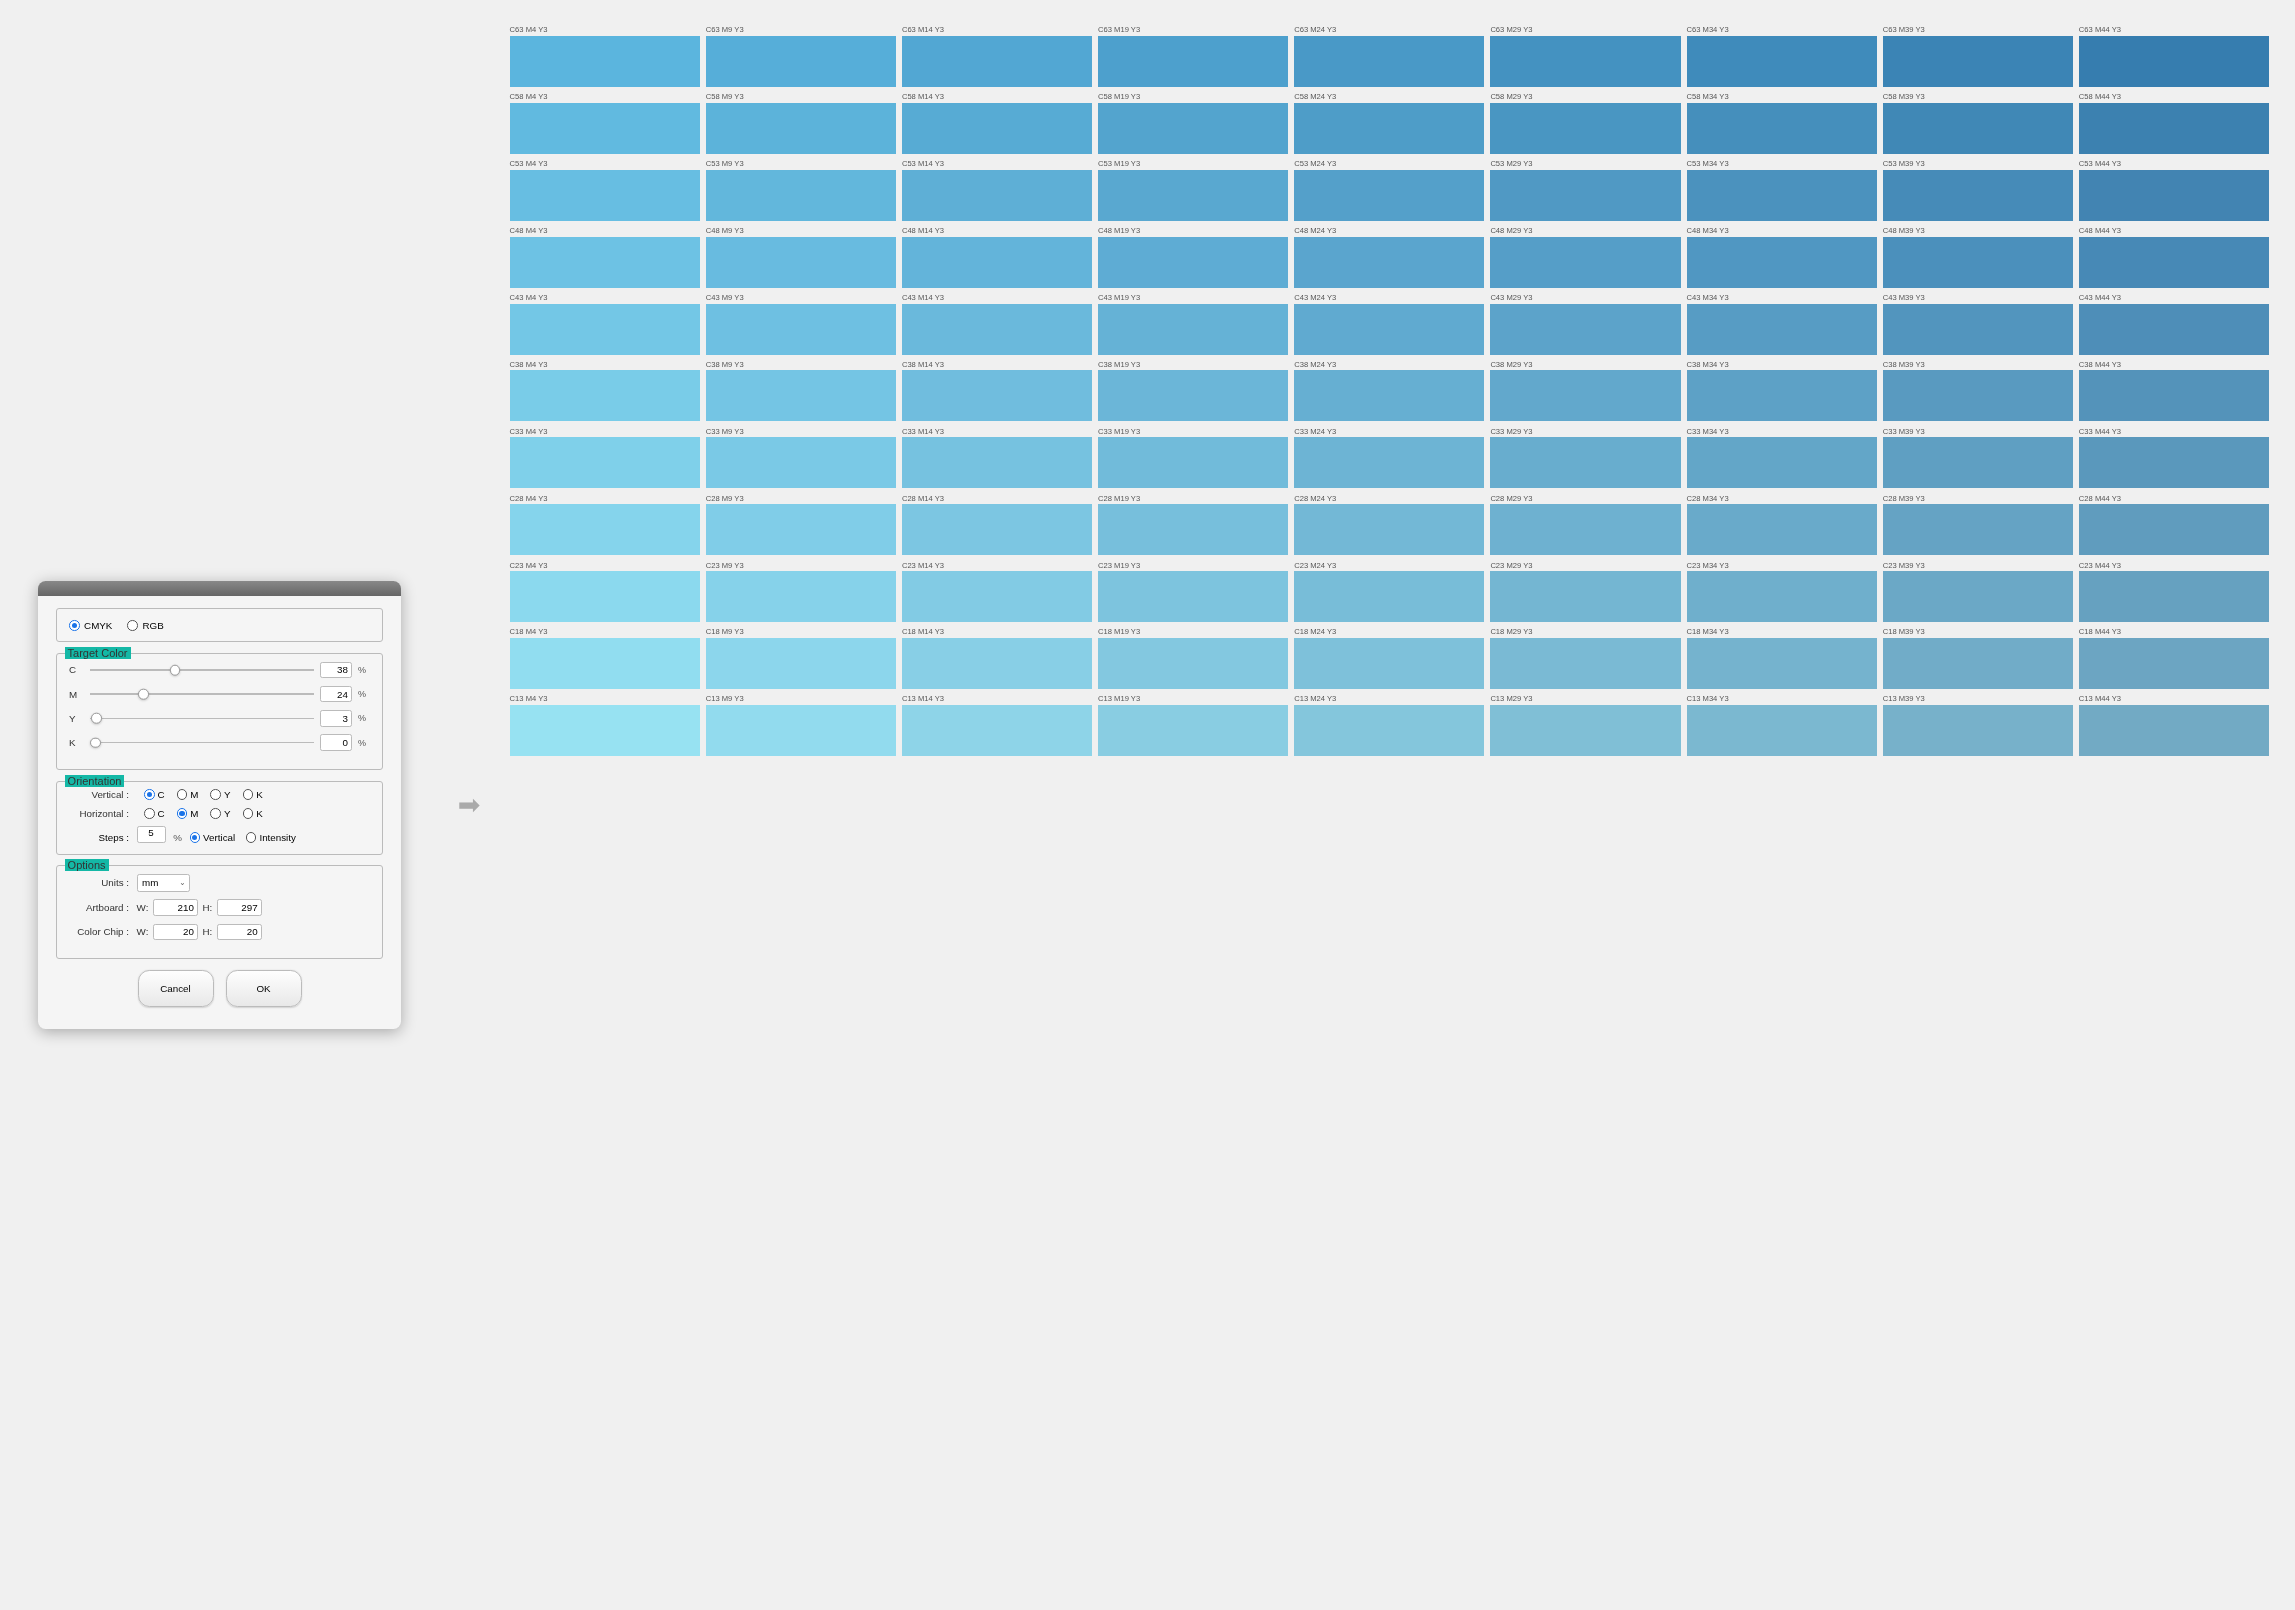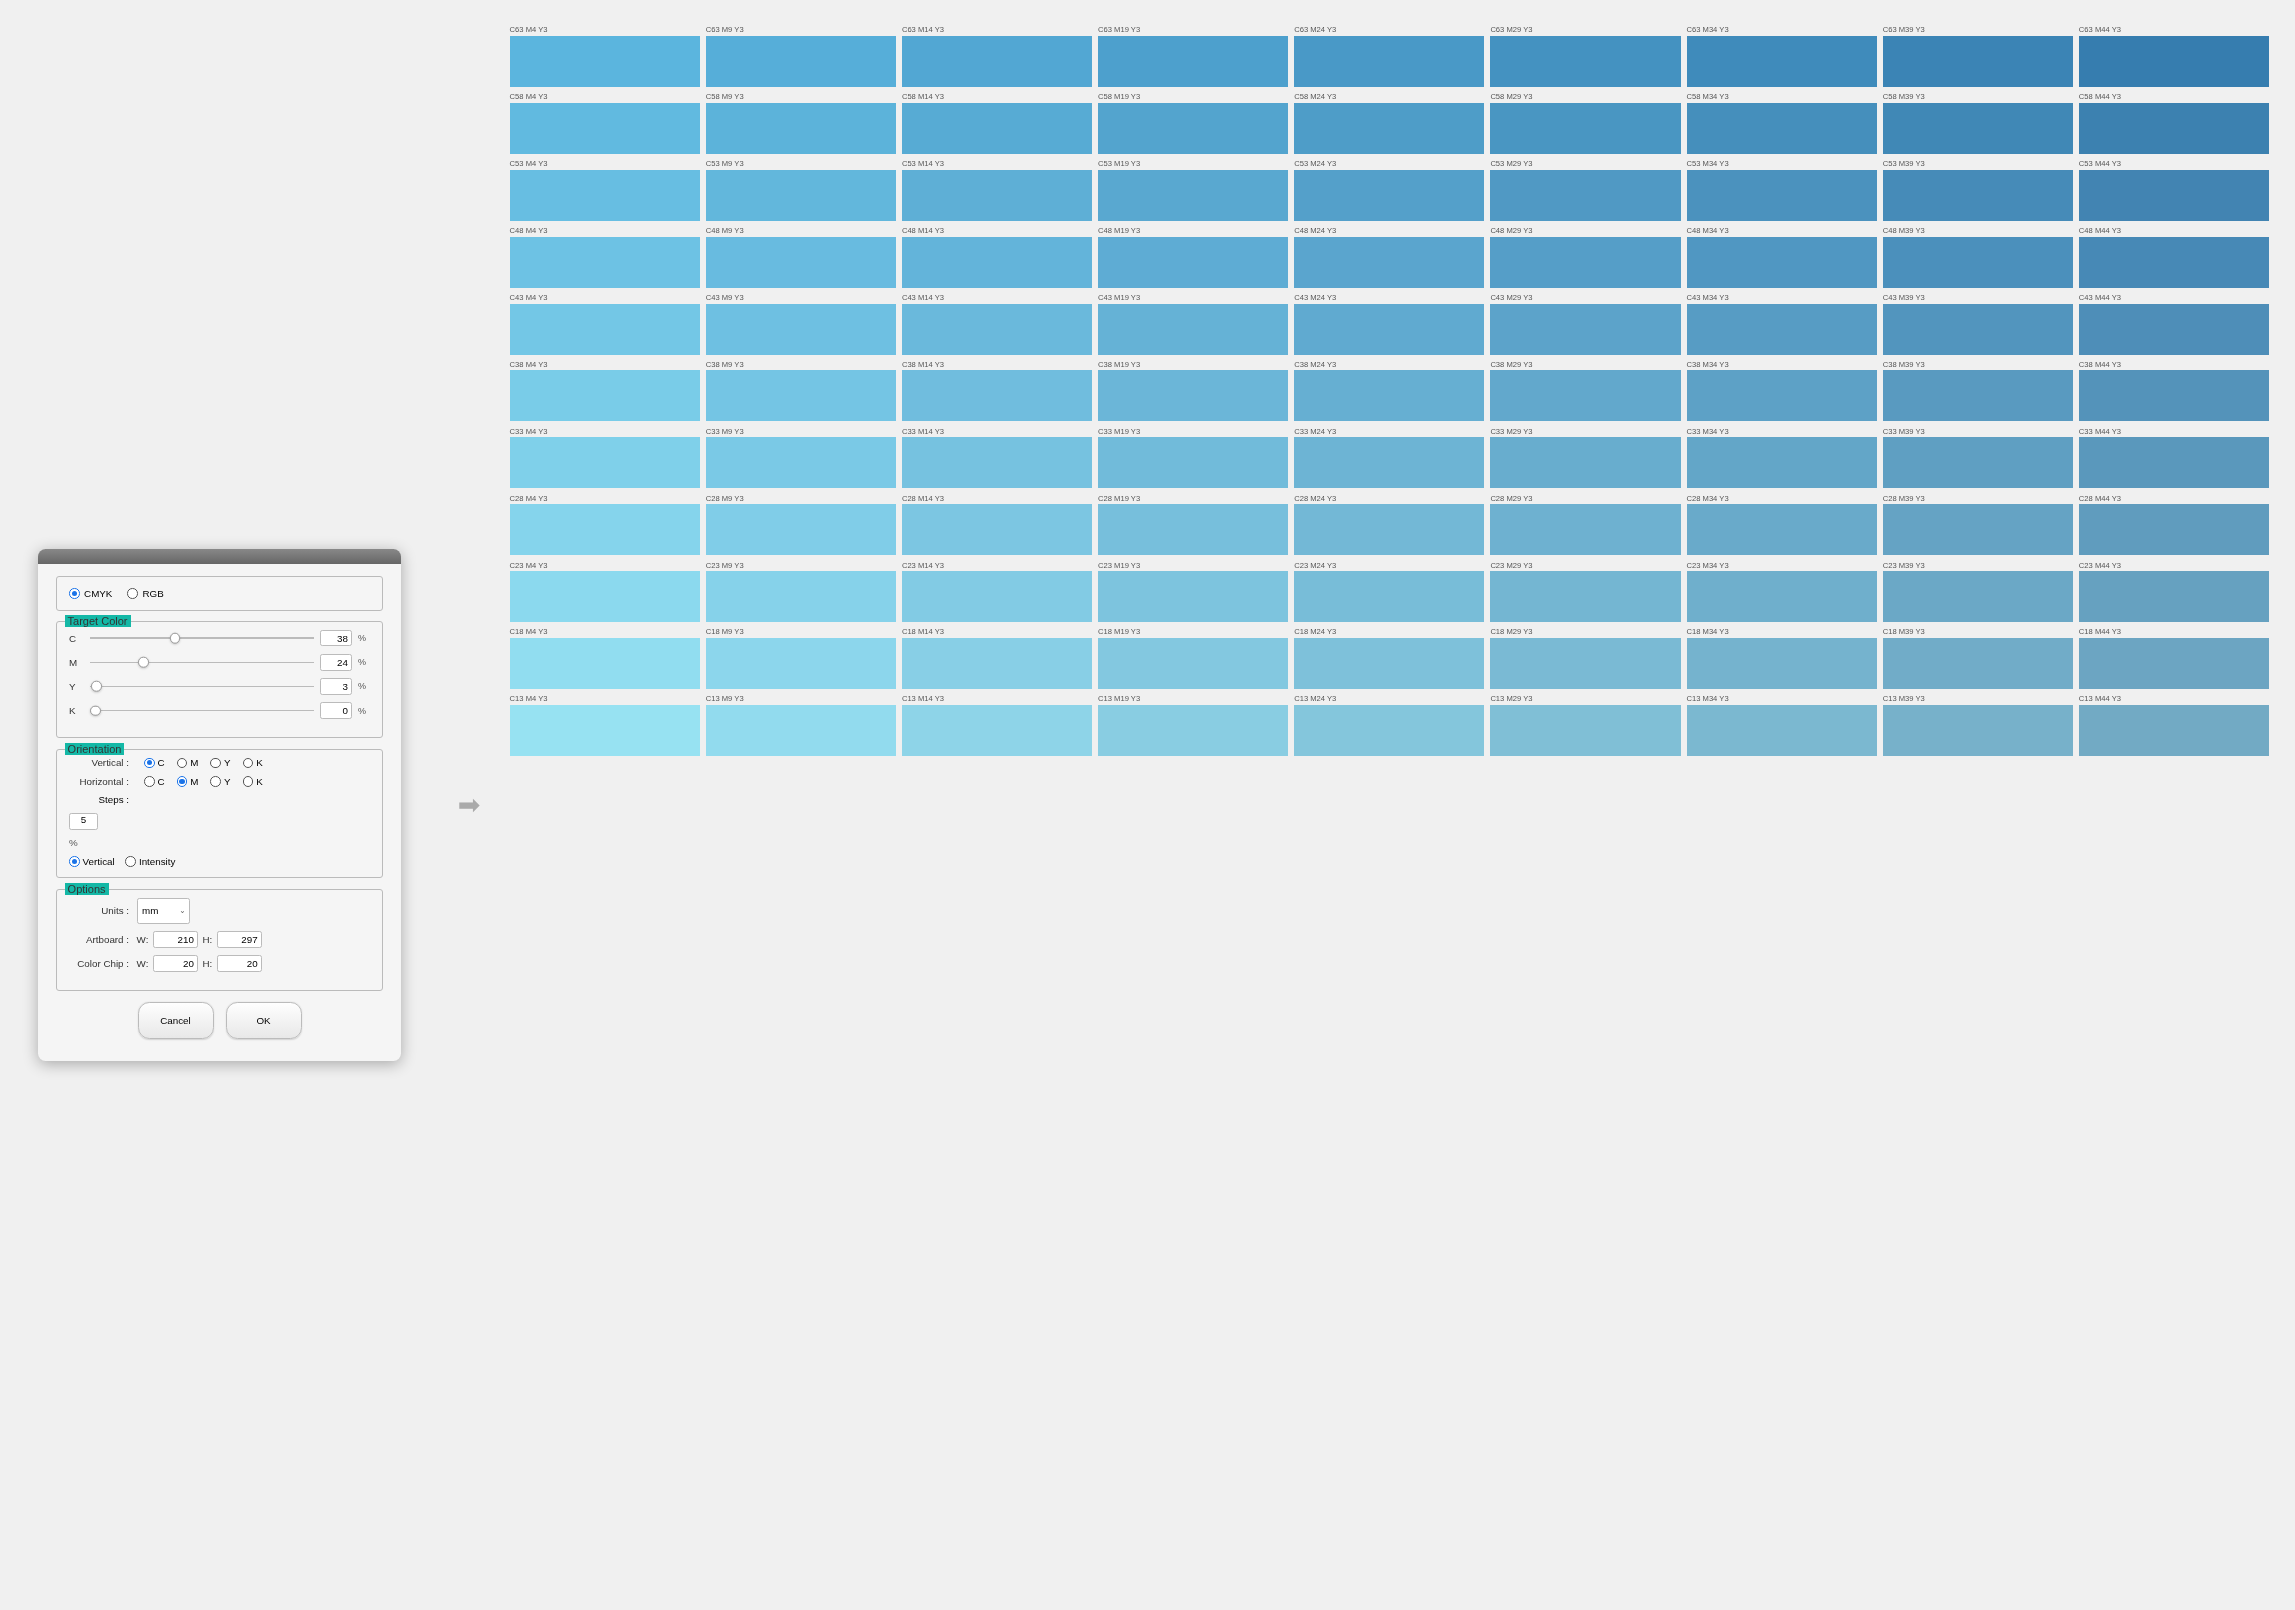--- a/index.html
+++ b/index.html
@@ -190,24 +190,23 @@
     .orient-option {
       display: flex;
       align-items: center;
       gap: 3px;
       font-size: 9.8px;
     }
 
     
     .steps-row {
       display: flex;
-      align-items: flex-start;
+      align-items: flex-end;
       gap: 7.6px;
       margin-top: 4.5px;
-      flex-direction: column;
     }
 
     .steps-label {
       width: 60px;
       text-align: right;
       font-size: 9.8px;
     }
 
     .steps-input {
       width: 29px;
@@ -244,21 +243,21 @@
       font-size: 9.8px;
       color: #333;
     }
 
     .select-box {
       border: 0.8px solid #bbb;
       border-radius: 2.3px;
       background: #fff;
       padding: 1.5px 15px 1.5px 4.5px;
       font-size: 9.8px;
-      height: 26px;
+      height: 18px;
       position: relative;
       display: flex;
       align-items: center;
       cursor: pointer;
       min-width: 53px;
     }
 
     .select-arrow {
       position: absolute;
       right: 3px;

